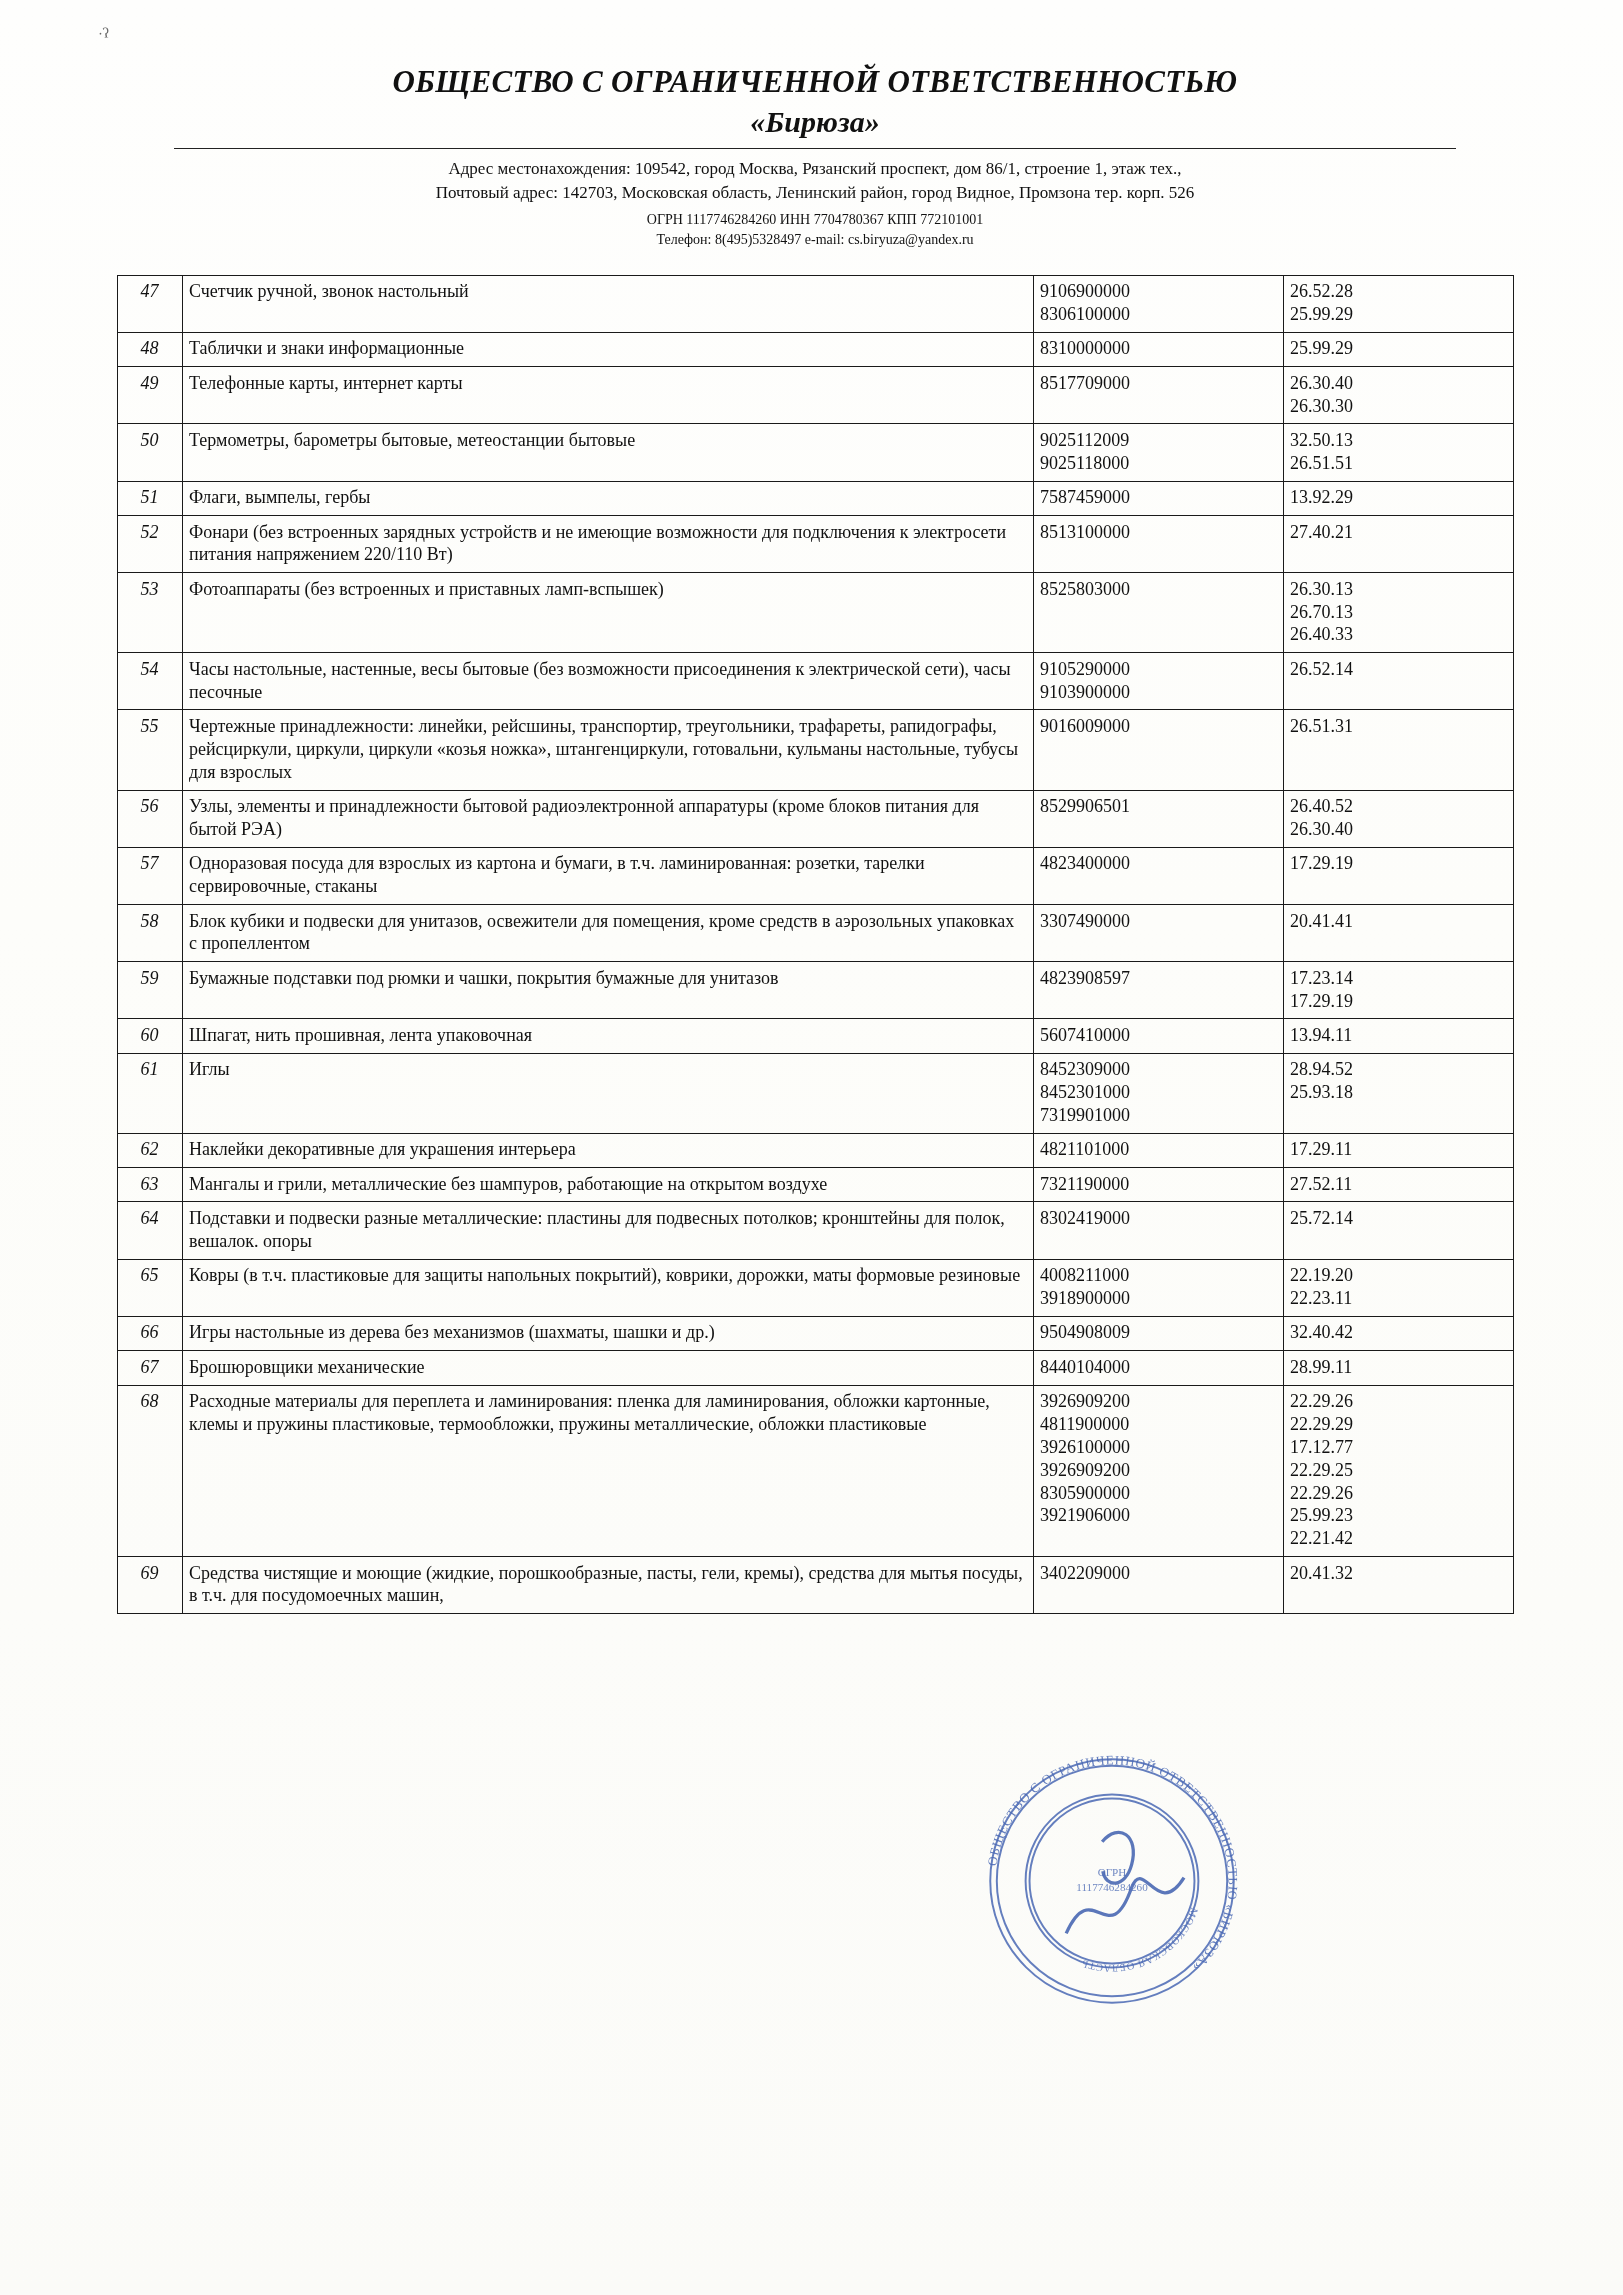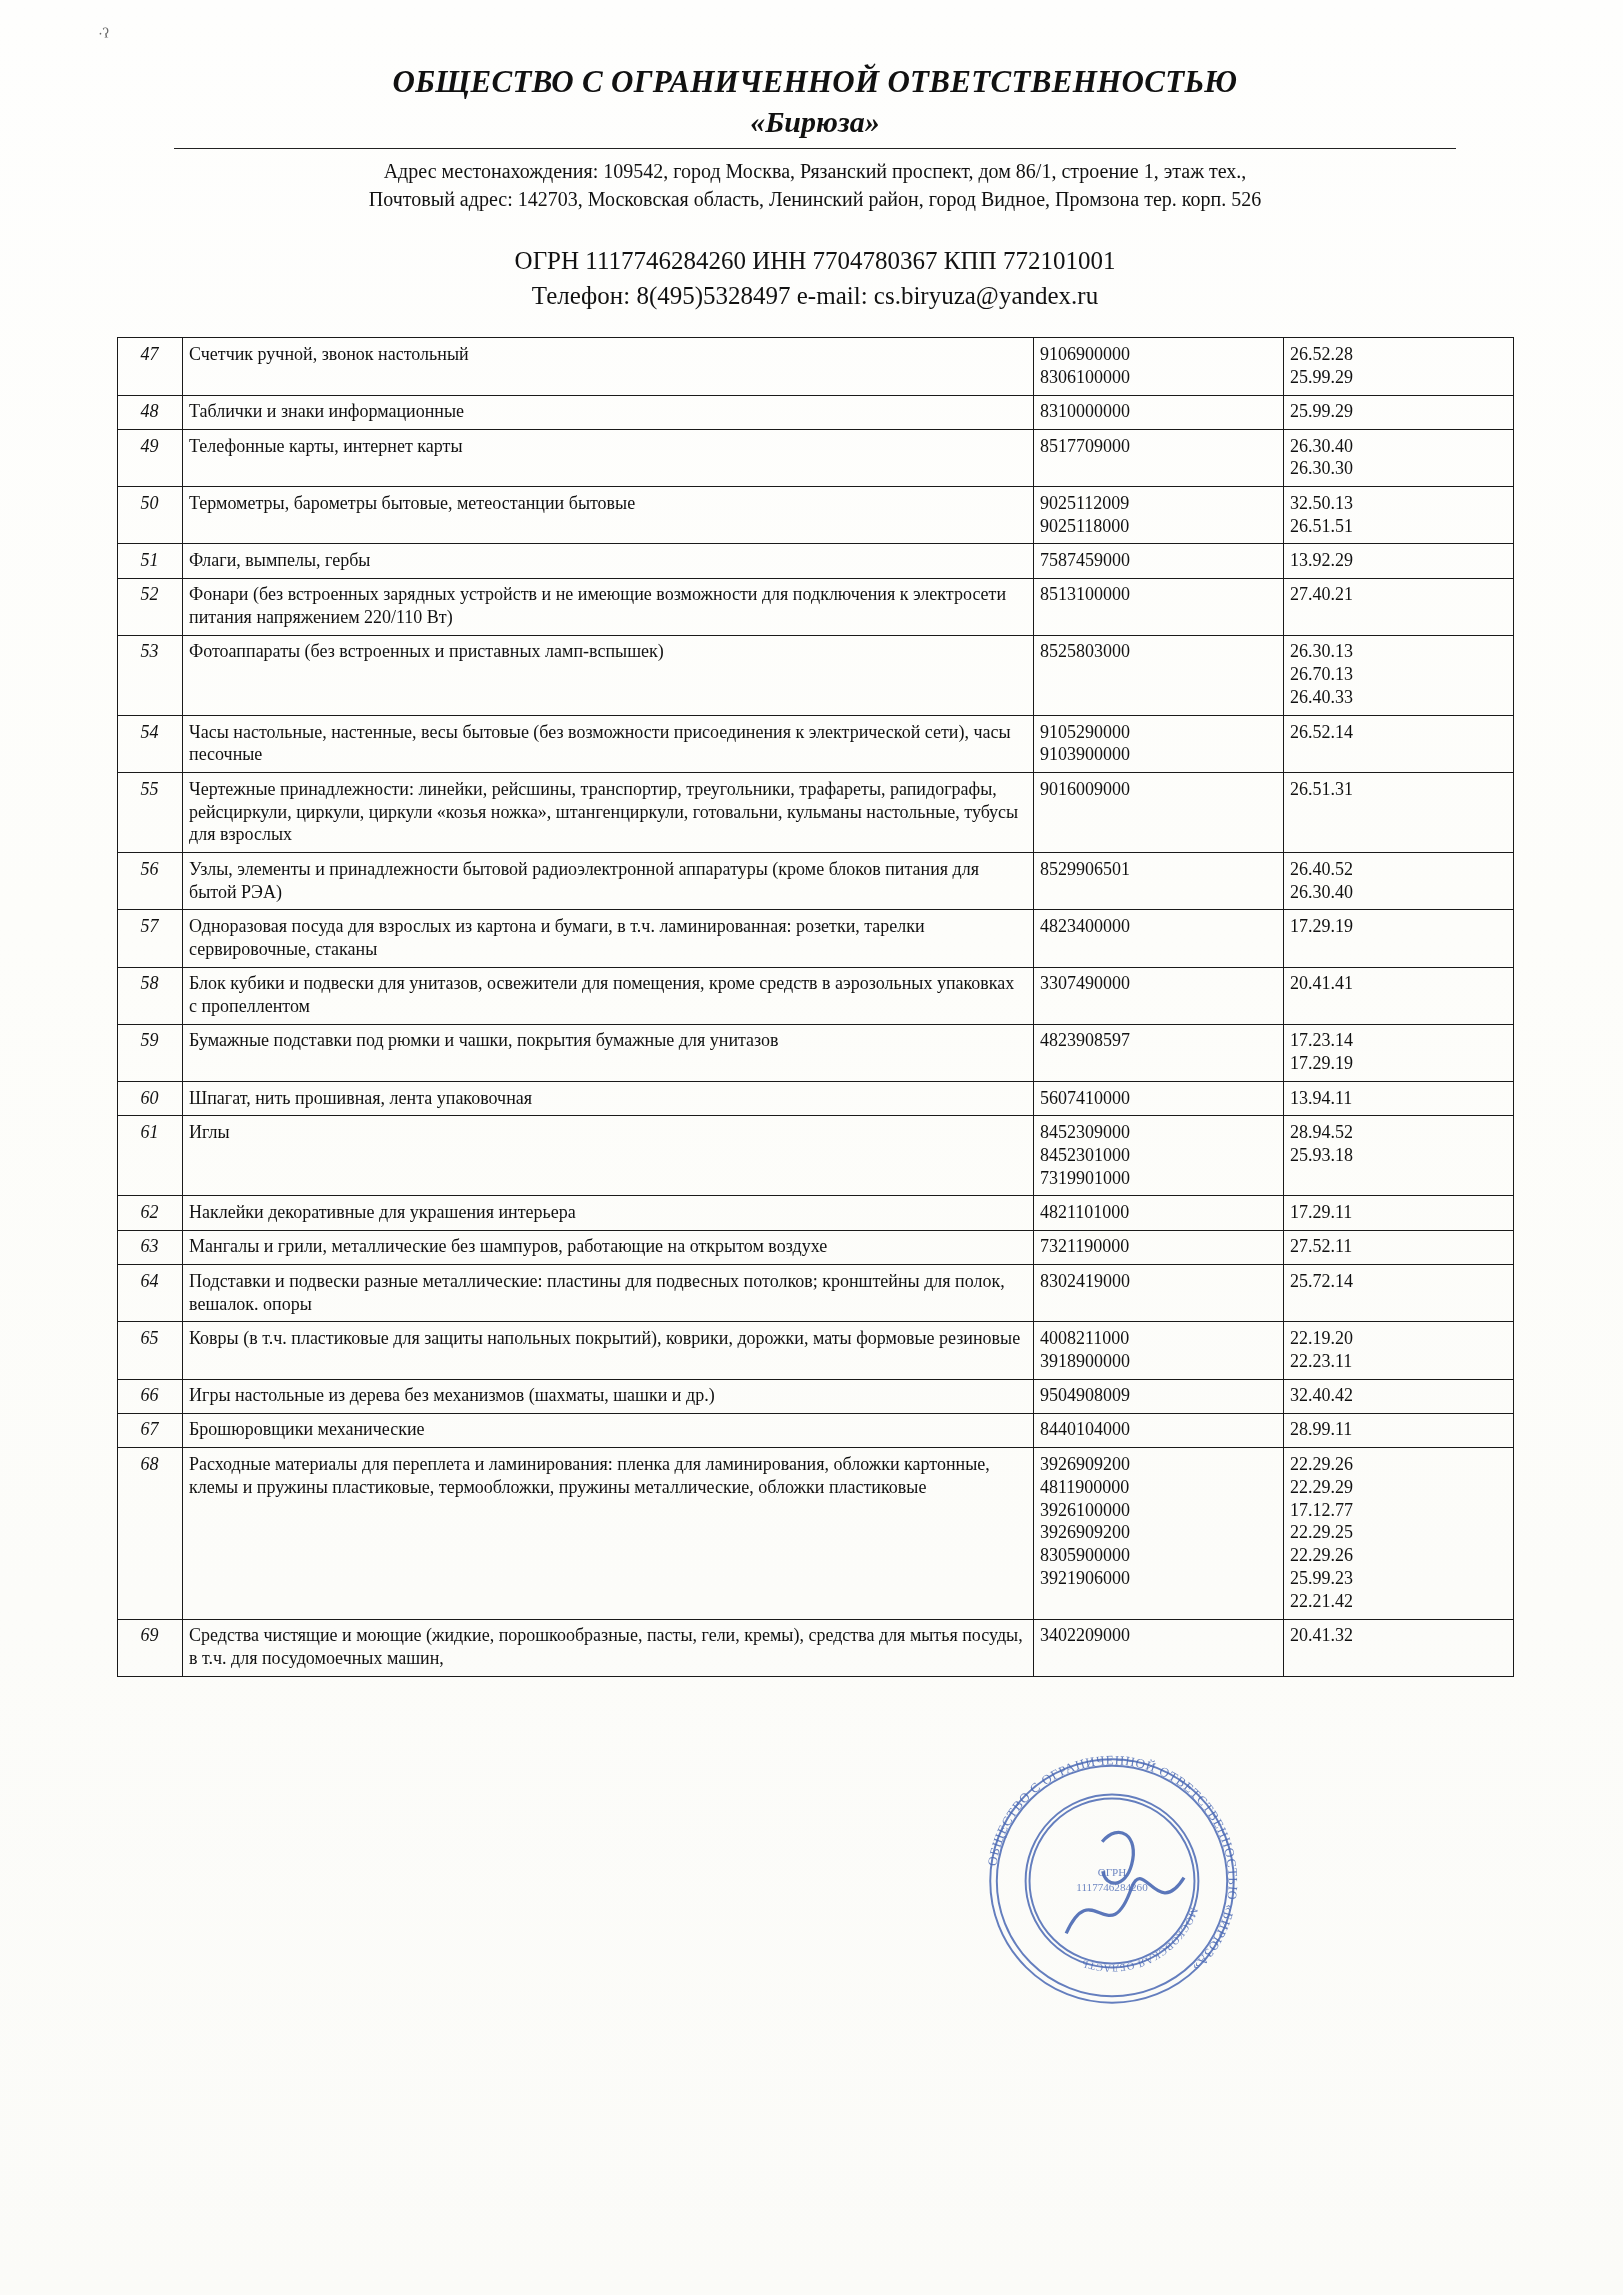--- a/index.html
+++ b/index.html
@@ -52,29 +52,29 @@
     font-style: italic;
     font-size: 30px;
     margin: 3.9px 0 0 0;
   }
   .rule {
     width: 1282px;
     margin: 9.2px auto 0 auto;
     border-top: 1.3px solid #222;
   }
   .addr {
-    font-size: 20px;
+    font-size: 17px;
     line-height: 1.33;
     margin-top: 9.2px;
   }
   .addr div { margin: 1.3px 0; }
   .reg {
-    font-size: 25px;
+    font-size: 14px;
     line-height: 1.35;
-    margin-top: 31px;
+    margin-top: 6px;
   }
   .reg div { margin: 1.3px 0; }
 
   table.main {
     margin: 25px auto 0 auto;
     border-collapse: collapse;
     width: 1361px;
     table-layout: fixed;
     font-size: 18px;
   }

